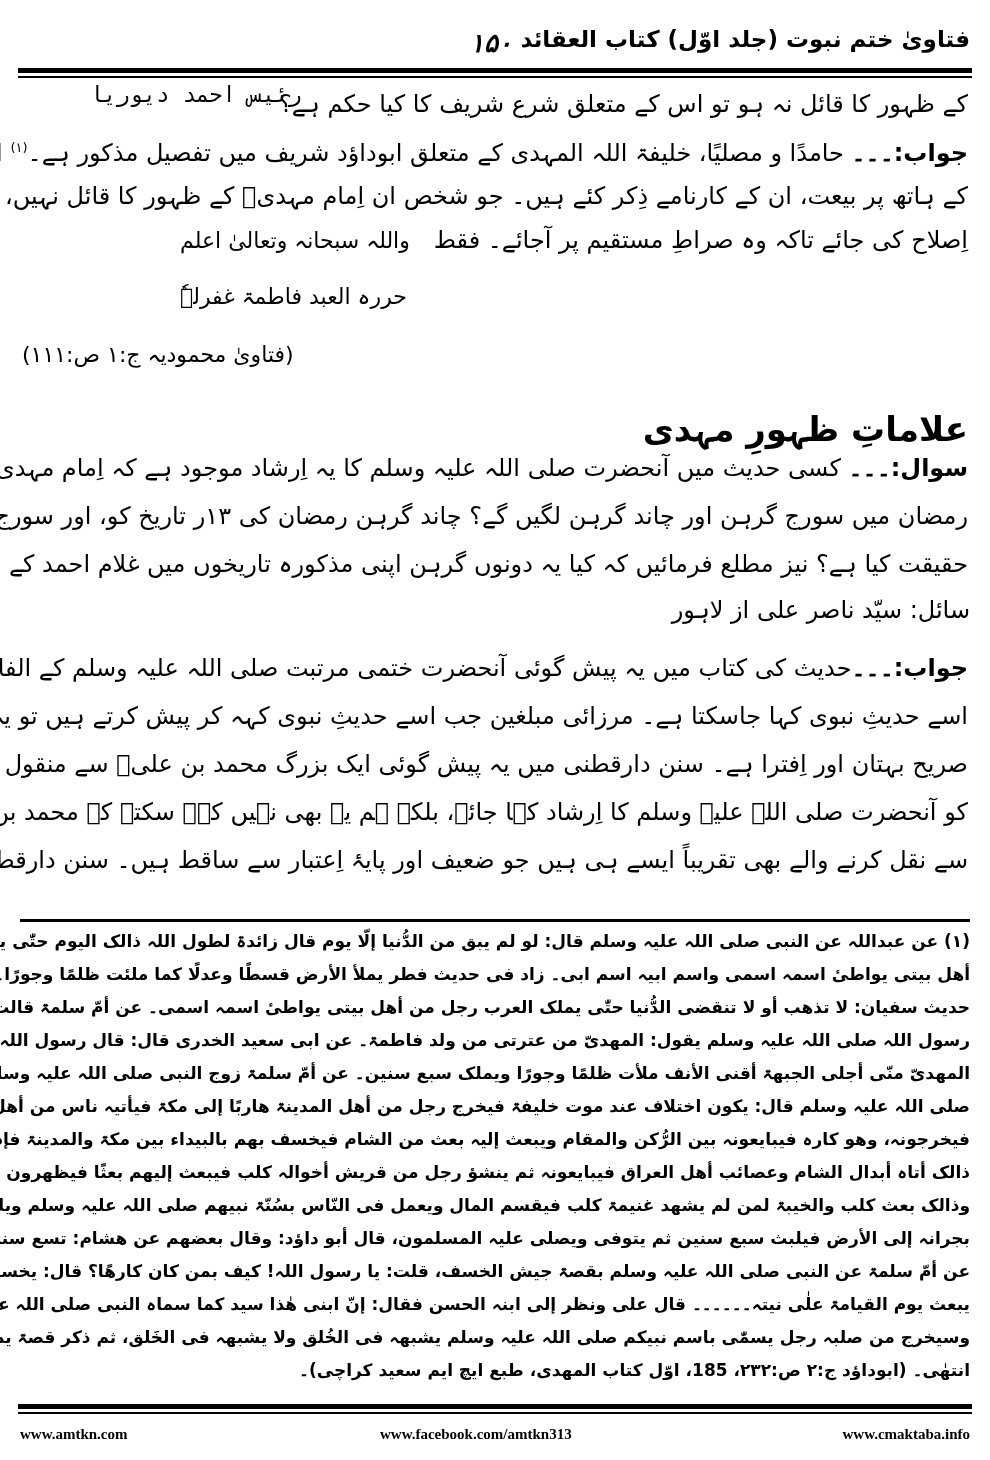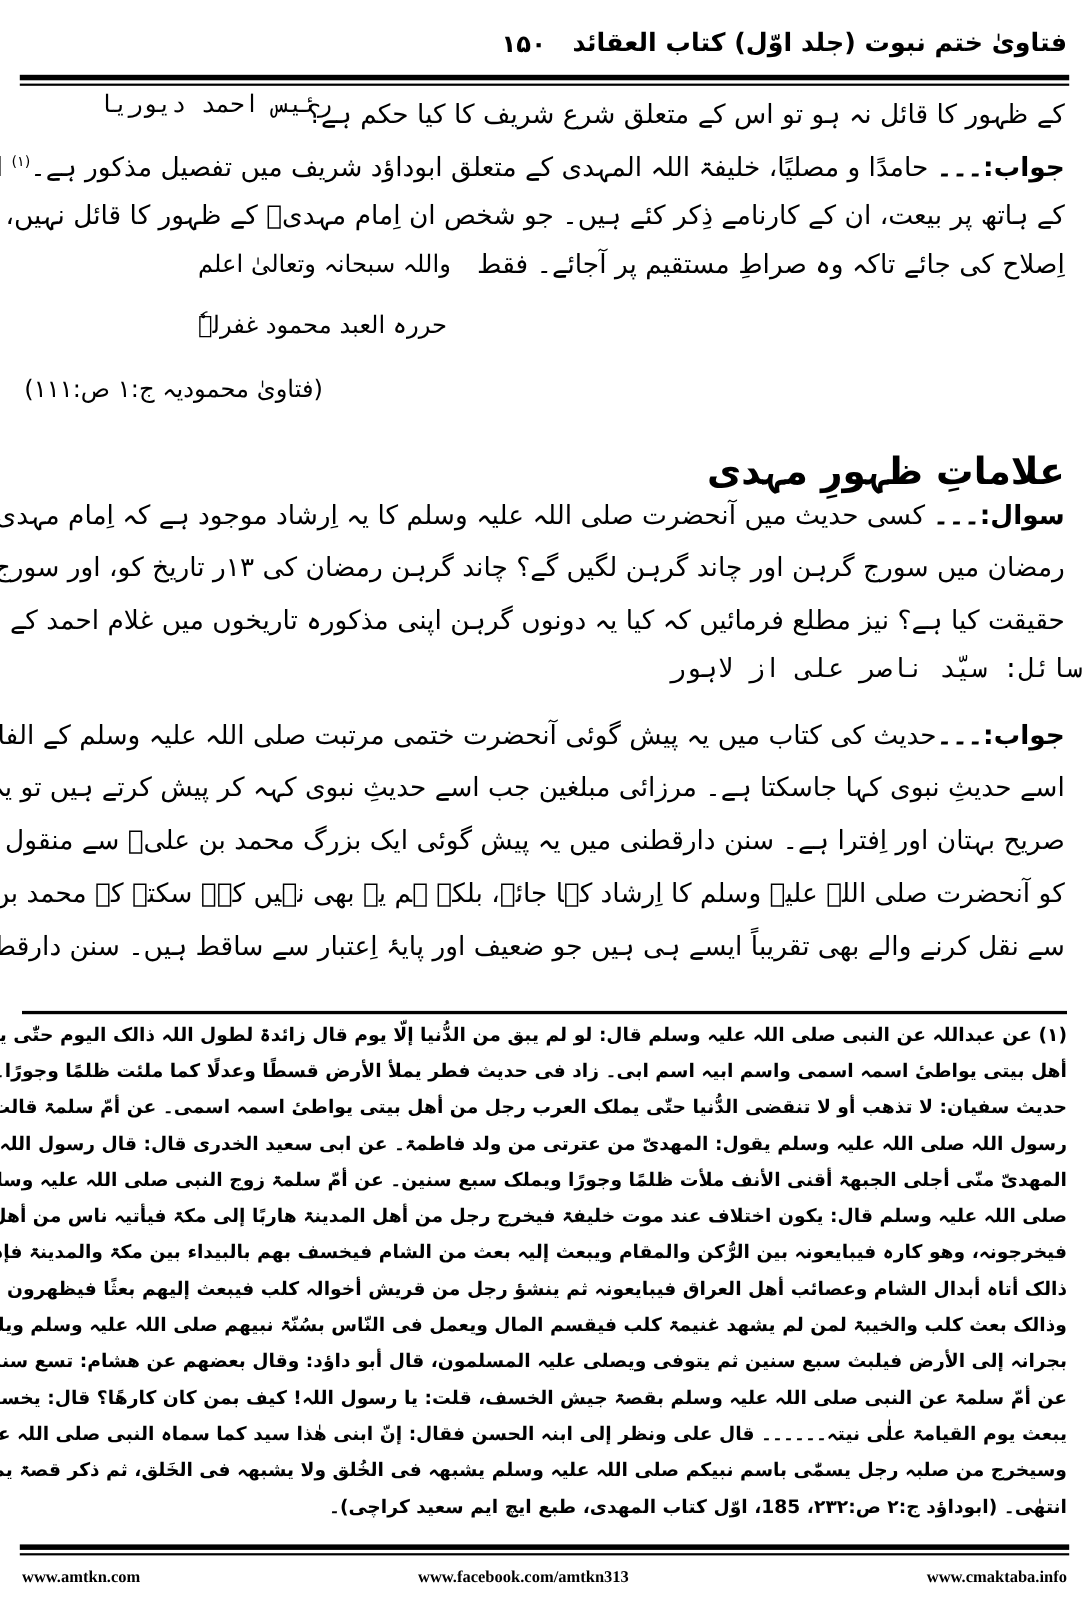--- a/index.html
+++ b/index.html
@@ -2,21 +2,21 @@
 <html><head>
 <meta charset="utf-8">
 <style>
   html, body { margin: 0; padding: 0; background: #ffffff; }
   body { width: 990px; height: 1460px; position: relative; overflow: hidden; color: #000; }
   .page { position: absolute; left: 0; top: 0; width: 990px; height: 1460px; }
 
   
   .hdr { position: absolute; top: 28px; left: 18px; right: 18px; height: 36px; }
   .hdr-email { position: absolute; left: 2px; top: 6px; font-family: "Liberation Serif", serif; font-weight: bold; font-size: 19px; letter-spacing: 0.2px; }
-  .hdr-pagenum { position: absolute; left: 438px; top: 0px; font-family: "DejaVu Sans", sans-serif; font-weight: bold; font-size: 22px; direction: rtl; }
+  .hdr-pagenum { position: absolute; left: 452px; top: 0px; font-family: "DejaVu Sans", sans-serif; font-weight: bold; font-size: 26px; direction: rtl; font-style: italic; }
   .hdr-title { position: absolute; right: 2px; top: -2px; font-family: "DejaVu Sans", sans-serif; font-weight: bold; font-size: 23px; direction: rtl; white-space: nowrap; text-align: center; }
   .rule-thick { position: absolute; left: 18px; right: 18px; height: 5px; background: #000; }
   .rule-thin { position: absolute; left: 18px; right: 18px; height: 2px; background: #000; }
 
   
   .urdu { font-family: "DejaVu Sans", sans-serif; direction: rtl; unicode-bidi: embed; }
   .line { position: absolute; left: 22px; right: 22px; font-size: 24px; line-height: 40px; height: 40px; white-space: nowrap; text-align: justify; text-align-last: justify; }
   .line.nojust { text-align: right; text-align-last: right; }
   .lead { font-weight: bold; }
   .sig { position: absolute; font-size: 22px; line-height: 34px; white-space: nowrap; direction: rtl; }
@@ -45,31 +45,31 @@
 
   <div class="line urdu nojust" style="top:84px; left:330px;">کے ظہور کا قائل نہ ہو تو اس کے متعلق شرع شریف کا کیا حکم ہے؟</div>
   <div class="sig urdu" style="top:80px; left:90px;font-family:Liberation Mono, monospace;">رئیس احمد دیوریا</div>
 
   <div class="line urdu" style="top:128px;">
     <span class="lead">جواب:۔۔۔</span><span> حامدًا و مصلیًا، خلیفۃ اللہ المہدی کے متعلق ابوداؤد شریف میں تفصیل مذکور ہے۔</span><sup class="fn">(۱)</sup><span> ان کی علامات، ان</span>
   </div>
   <div class="line urdu" style="top:176px;">کے ہاتھ پر بیعت، ان کے کارنامے ذِکر کئے ہیں۔ جو شخص ان اِمام مہدیؒ کے ظہور کا قائل نہیں، وہ ان احادیث کا قائل نہیں، اس کی</div>
   <div class="line urdu nojust" style="top:220px; left:440px;">اِصلاح کی جائے تاکہ وہ صراطِ مستقیم پر آجائے۔ فقط</div>
   <div class="sig urdu" style="top:224px; left:180px;text-align:right;">واللہ سبحانہ وتعالیٰ اعلم</div>
-  <div class="sig urdu" style="top:280px; left:180px;">حررہ العبد محمود غفرلہٗ</div>
+  <div class="sig urdu" style="top:280px; left:180px;">حررہ العبد فاطمۃ غفرلہٗ</div>
   <div class="sig urdu" style="top:338px; left:22px;">(فتاویٰ محمودیہ ج:۱ ص:۱۱۱)</div>
 
   <div class="heading urdu">علاماتِ ظہورِ مہدی</div>
 
   <div class="line urdu" style="top:448px;">
     <span class="lead">سوال:۔۔۔</span><span> کسی حدیث میں آنحضرت صلی اللہ علیہ وسلم کا یہ اِرشاد موجود ہے کہ اِمام مہدیؒ کے ظہور کے وقت ایک ہی</span>
   </div>
   <div class="line urdu" style="top:496px;">رمضان میں سورج گرہن اور چاند گرہن لگیں گے؟ چاند گرہن رمضان کی ۱۳ر تاریخ کو، اور سورج گرہن ۲۸ر رمضان کو ہوگا، اصل</div>
   <div class="line urdu nojust" style="top:544px;">حقیقت کیا ہے؟ نیز مطلع فرمائیں کہ کیا یہ دونوں گرہن اپنی مذکورہ تاریخوں میں غلام احمد کے دعویٔ نبوّت کے دور میں لگے ہیں؟</div>
-  <div class="line urdu" style="top:590px; left:700px; right:6px; text-align:left; text-align-last:left;font-family:Liberation Mono, monospace;">سائل: سیّد ناصر علی از لاہور</div>
+  <div class="line urdu" style="top:590px; left:700px; right:20px; text-align:left; text-align-last:left;">سائل: سیّد ناصر علی از لاہور</div>
 
   <div class="line urdu" style="top:648px;">
     <span class="lead">جواب:۔۔۔</span><span>حدیث کی کتاب میں یہ پیش گوئی آنحضرت ختمی مرتبت صلی اللہ علیہ وسلم کے الفاظ سے منقول نہیں، اور نہ</span>
   </div>
   <div class="line urdu" style="top:696px;">اسے حدیثِ نبوی کہا جاسکتا ہے۔ مرزائی مبلغین جب اسے حدیثِ نبوی کہہ کر پیش کرتے ہیں تو یہ حضورِ اکرم صلی اللہ علیہ وسلم پر ایک</div>
   <div class="line urdu" style="top:744px;">صریح بہتان اور اِفترا ہے۔ سنن دارقطنی میں یہ پیش گوئی ایک بزرگ محمد بن علیؒ سے منقول ہے جو صحابی بھی نہیں، چہ جائیکہ اس روایت</div>
   <div class="line urdu" style="top:792px;">کو آنحضرت صلی اللہ علیہ وسلم کا اِرشاد کہا جائے، بلکہ ہم یہ بھی نہیں کہہ سکتے کہ محمد بن علیؒ نے ایسا واقعی فرمایا ہو، کیونکہ اس قول کو محمد بن علیؒ</div>
   <div class="line urdu" style="top:840px;">سے نقل کرنے والے بھی تقریباً ایسے ہی ہیں جو ضعیف اور پایۂ اِعتبار سے ساقط ہیں۔ سنن دارقطنی میں محمد بن علی نامی کسی بزرگ کا یہ</div>
 
   <div class="fn-rule"></div>

